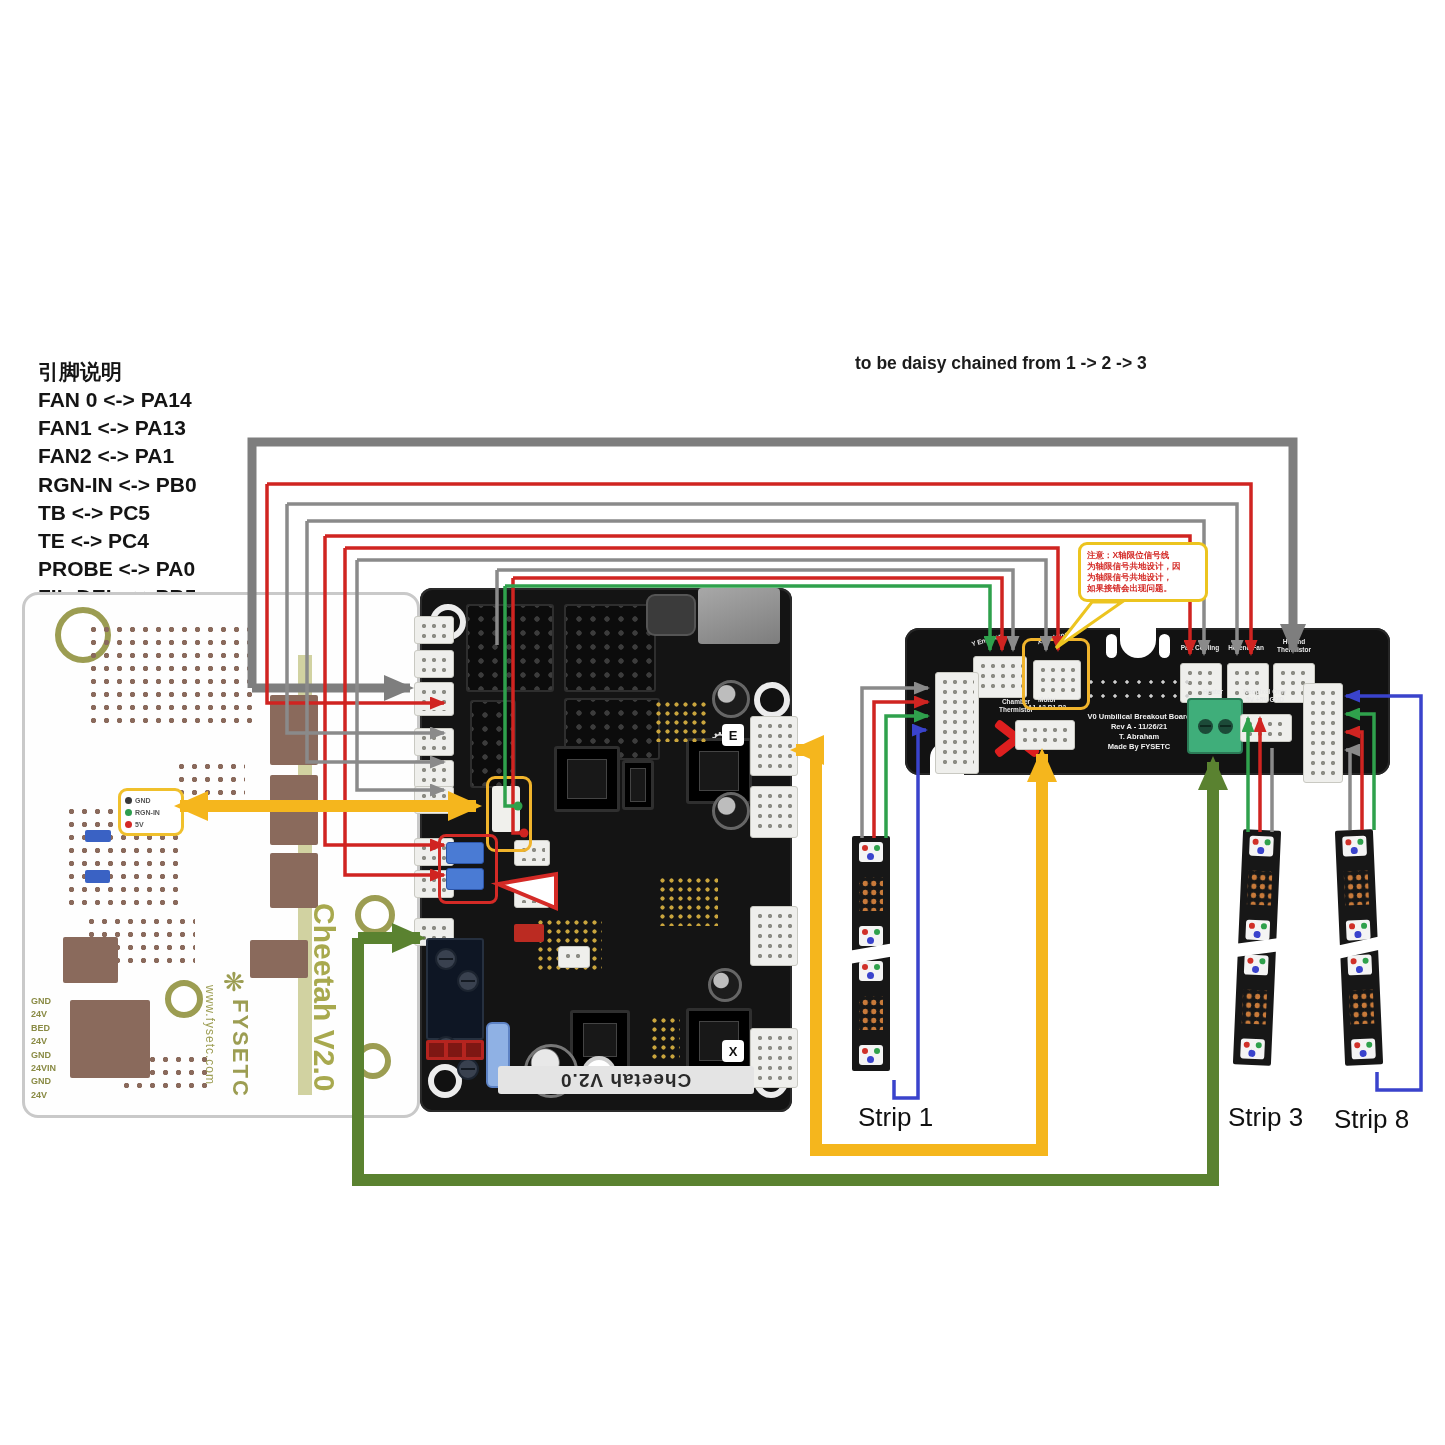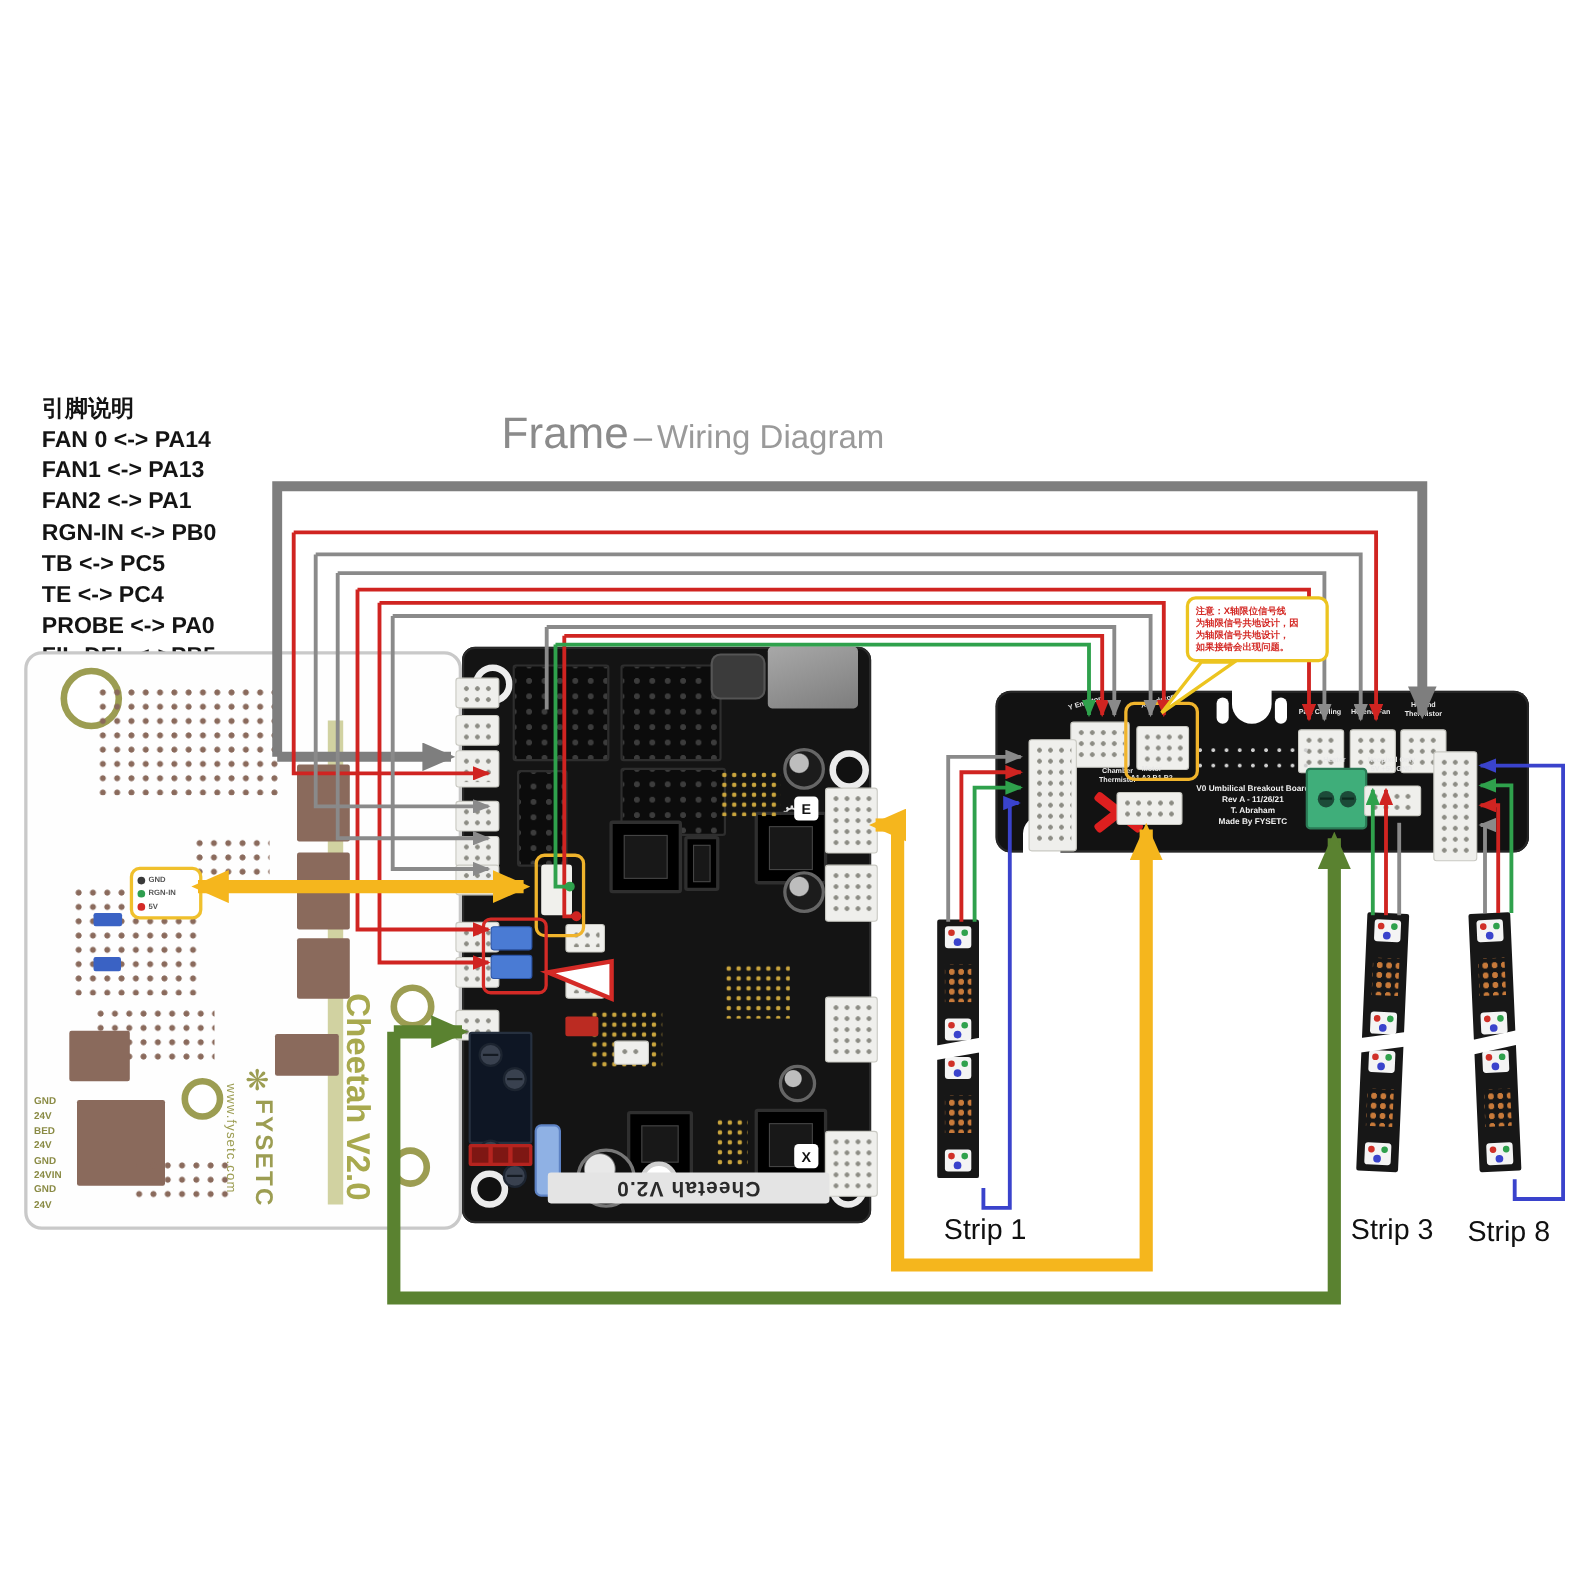--- a/index.html
+++ b/index.html
@@ -85,27 +85,23 @@
               padding:5px 6px;z-index:6;}
   .es-callout div{font-size:8.5px;font-weight:bold;color:#d42a26;line-height:1.3;}
   svg.wires{position:absolute;left:0;top:0;z-index:5;pointer-events:none;}
   .z3{z-index:3;}
 </style>
 </head>
 <body>
 
 <div id="canvas">
 
-  <div class="abs" style="left:456px;top:372px;">
-    <span class="title-sub" style="font-size:40px;">Frame</span>
-    <span class="title-sub" style="font-size:30px;">–</span>
-    <span class="title-sub" style="font-size:30px;color:#9a9a9a;">Wiring Diagram</span>
-  </div>
 
   <div class="abs note" style="left:855px;top:352px;width:430px;">
+    <div>to be daisy chained from 1 -&gt; 2 -&gt; 3</div>
   </div>
 
   <div class="abs pinout" style="left:38px;top:358px;">
     <div>引脚说明</div>
     <div>FAN 0 &lt;-&gt; PA14</div>
     <div>FAN1 &lt;-&gt; PA13</div>
     <div>FAN2 &lt;-&gt; PA1</div>
     <div>RGN-IN &lt;-&gt; PB0</div>
     <div>TB &lt;-&gt; PC5</div>
     <div>TE &lt;-&gt; PC4</div>

